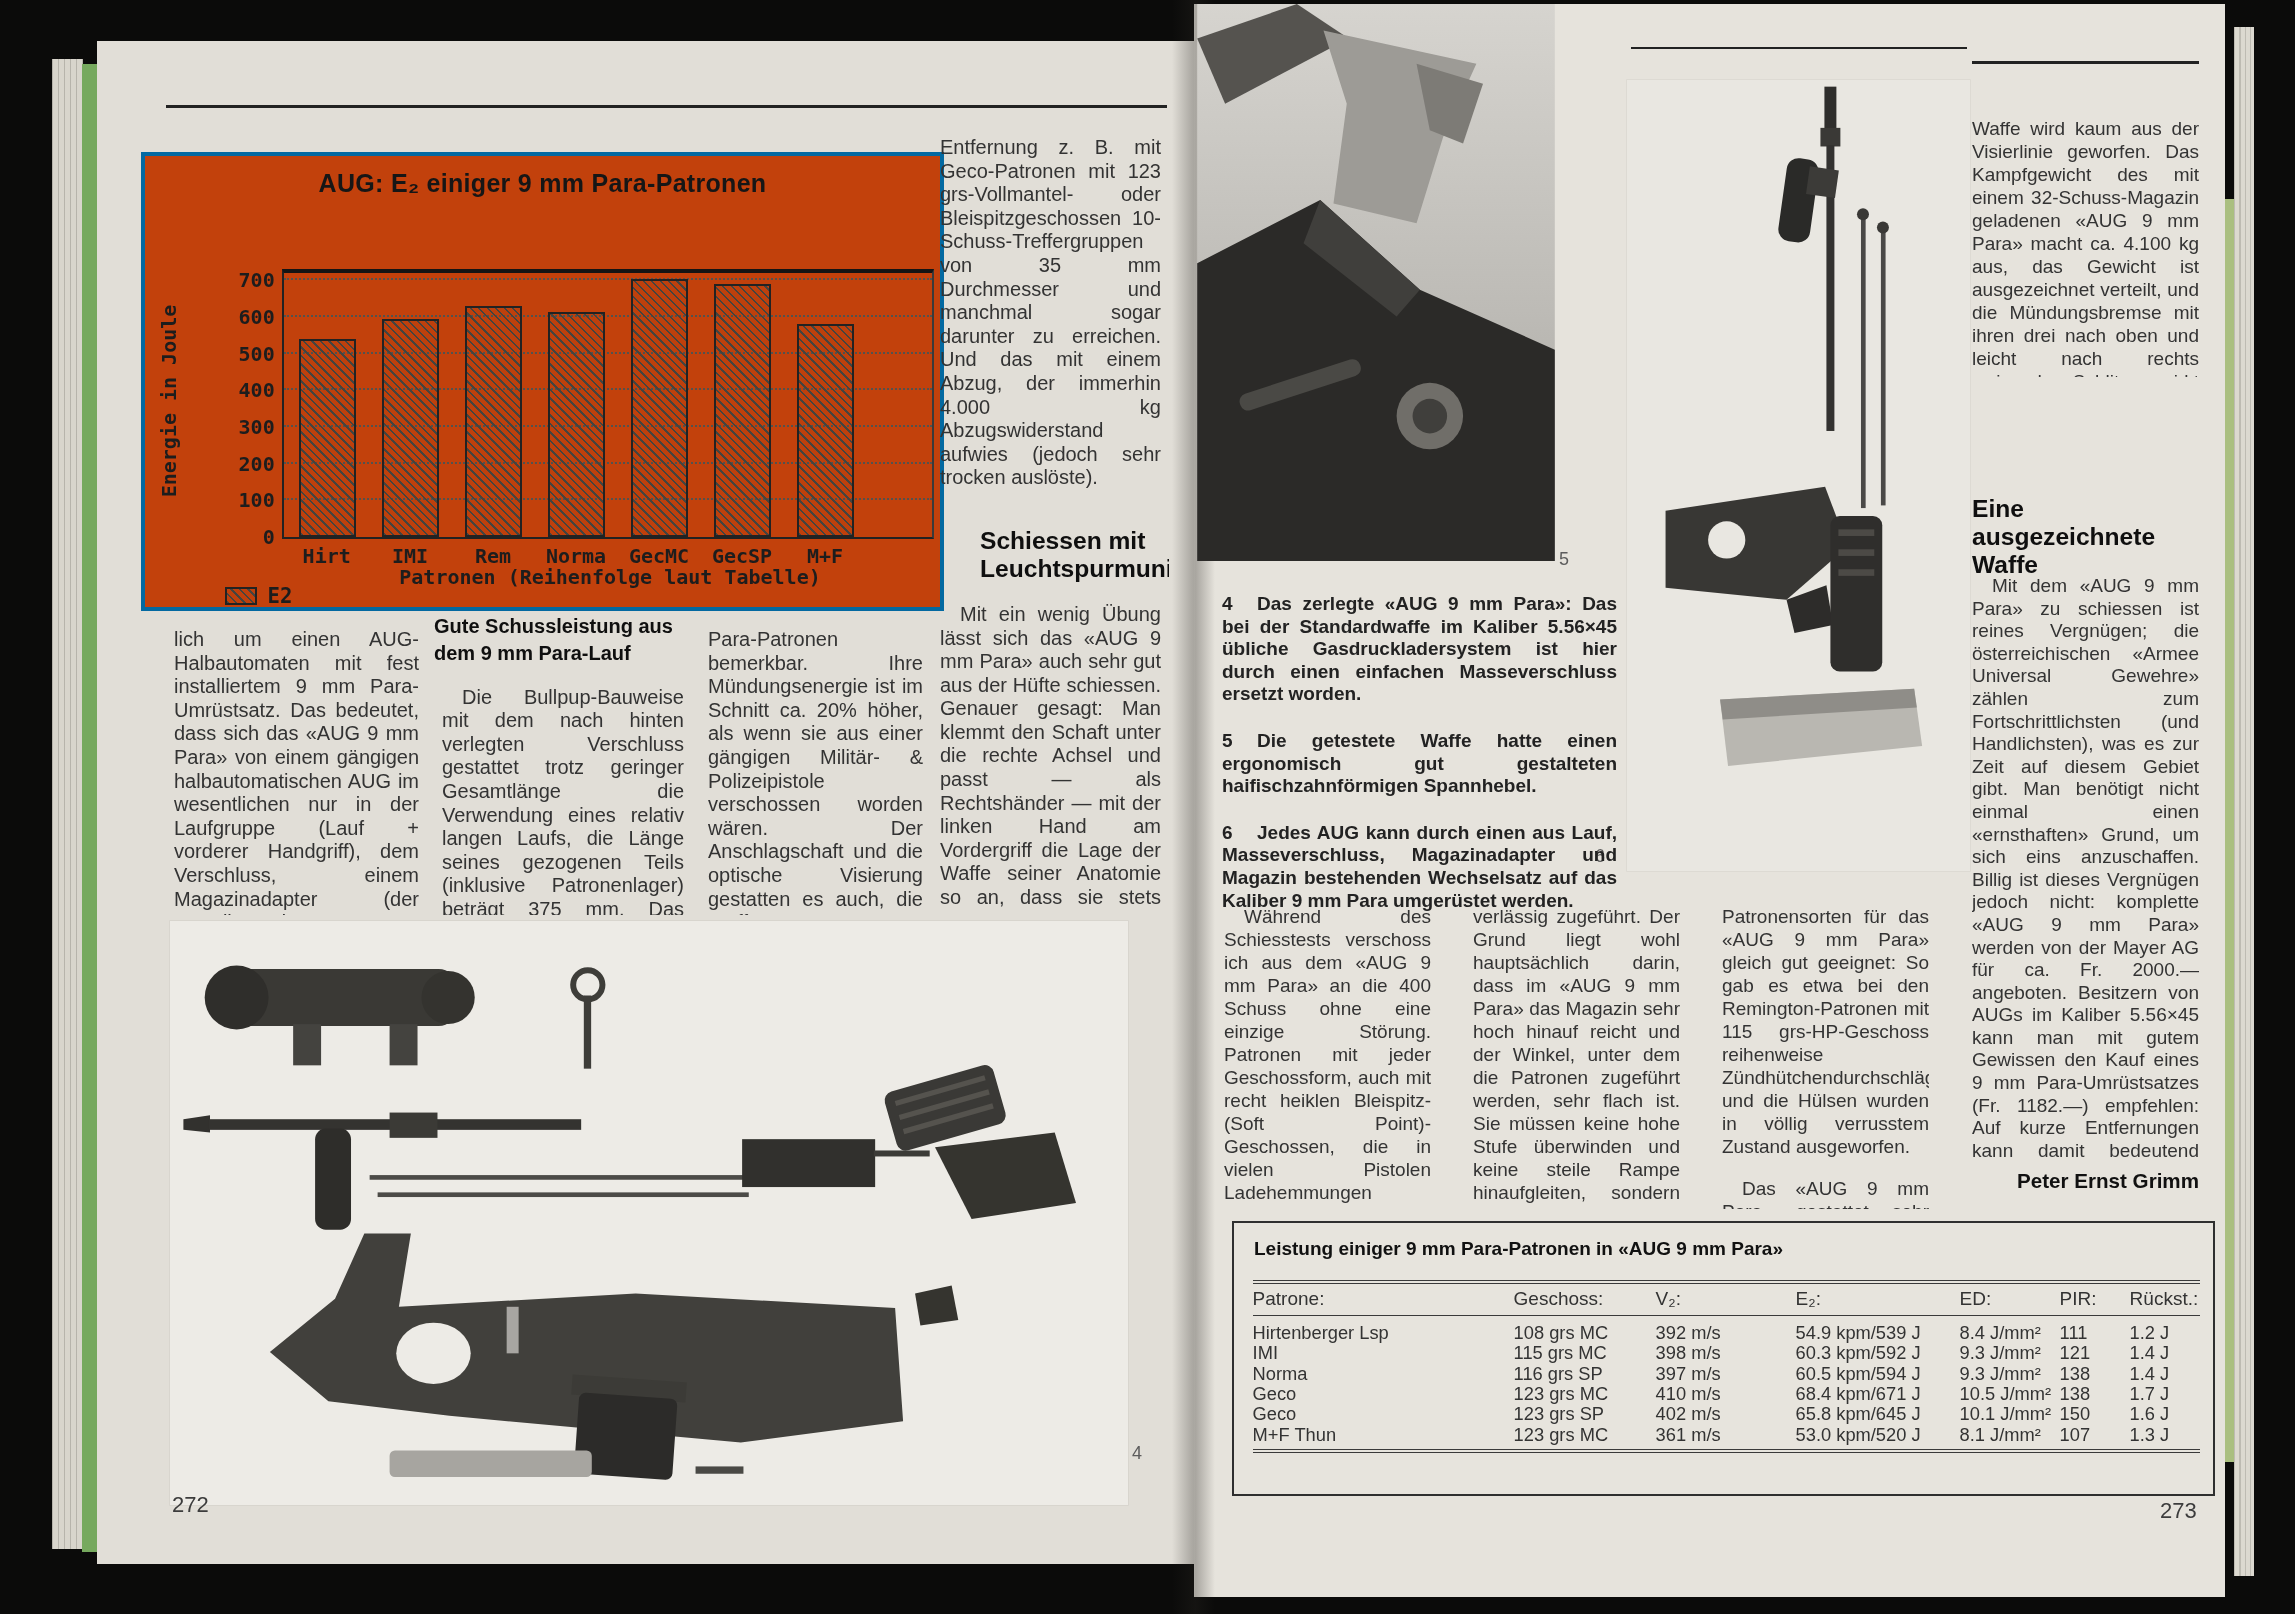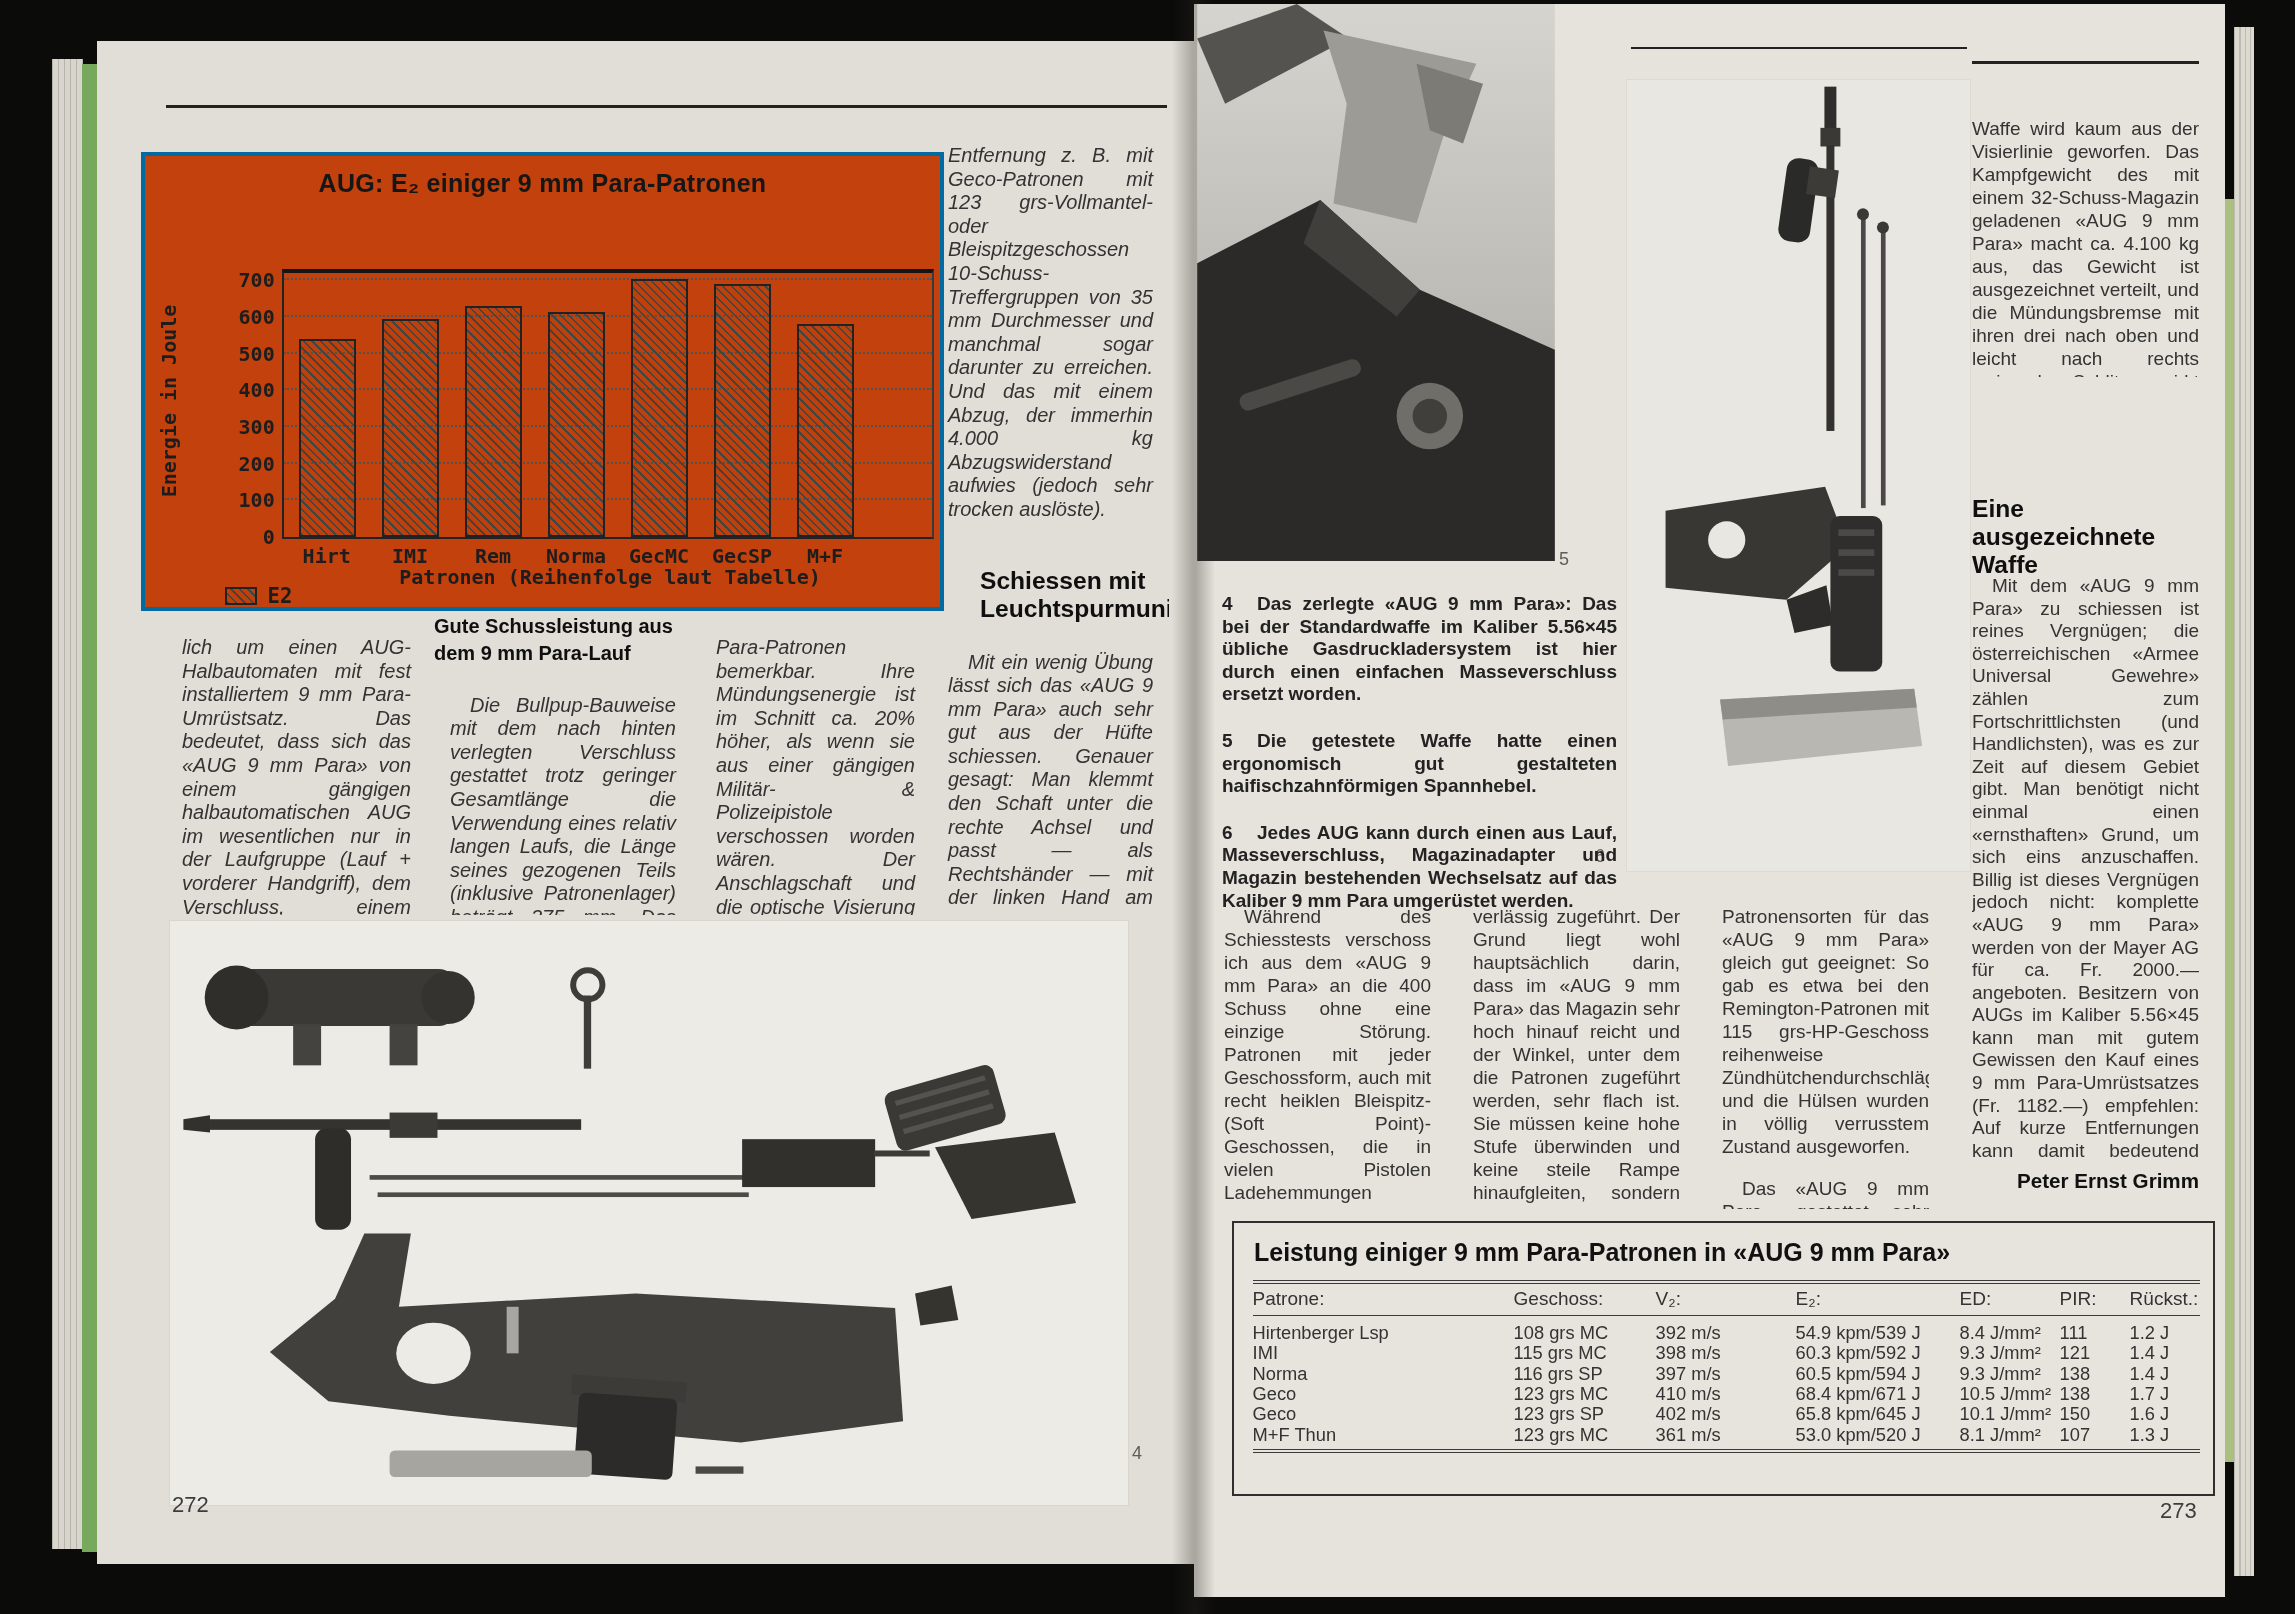--- a/index.html
+++ b/index.html
@@ -32,33 +32,33 @@
     font-family:"DejaVu Sans Mono",monospace;font-weight:bold;font-size:20px;color:#1d1d1d;}
   .ylab{left:12px;top:377px;width:264px;transform:rotate(-90deg);transform-origin:top left;text-align:center;
     font-family:"DejaVu Sans Mono",monospace;font-weight:bold;font-size:20px;color:#1d1d1d;}
   .xlab{left:166px;top:409px;width:598px;text-align:center;font-family:"DejaVu Sans Mono",monospace;font-weight:bold;font-size:20px;color:#1d1d1d;}
   .legend{left:80px;top:428px;display:flex;align-items:center;}
   .swatch{width:32px;height:18.6px;border:2px solid #222;box-sizing:border-box;
     background:repeating-linear-gradient(45deg,#45443f 0px,#45443f 1.7px,rgba(0,0,0,0.02) 1.7px,rgba(0,0,0,0.02) 6px);}
   .legend span{font-family:"DejaVu Sans Mono",monospace;font-weight:bold;font-size:20.6px;color:#1d1d1d;margin-left:10.6px;}
   
   .txt{font-size:20px;line-height:23.6px;color:#333;text-align:justify;overflow:hidden;}
-  .txt p{margin:16px;font-style:italic;}
+  .txt p{margin:8px;}
   .ind{text-indent:20px;}
   .head{font-weight:bold;font-size:24.6px;line-height:28px;color:#0f0f0f;text-align:left;}
   .txtS{font-size:19px;line-height:23px;color:#333;text-align:justify;overflow:hidden;}
   .cap{font-weight:bold;font-size:19px;line-height:22.6px;color:#222;text-align:justify;margin-bottom:24px;}
   .capnum{display:inline-block;width:35px;}
   .pgnum{font-size:22px;color:#3c3c3c;}
   .pholbl{font-size:18px;color:#5d5d5d;}
   .photo{background:#edebe6;box-shadow:0 0 0 0.7px rgba(0,0,0,.06);}
   .author{font-weight:bold;font-size:20.6px;color:#111;text-align:right;}
   
   .tableBox{left:1232px;top:1221px;width:983px;height:275px;border:2px solid #2f2f2f;box-sizing:border-box;background:#e7e4dd;}
-  .tableTitle{left:20px;top:14.6px;font-weight:bold;font-size:25px;color:#111;}
+  .tableTitle{left:20px;top:14.6px;font-weight:bold;font-size:19px;color:#111;}
   table.perf{position:absolute;left:18.6px;top:57px;width:946px;border-collapse:collapse;table-layout:fixed;}
   table.perf th{font-weight:normal;font-size:19px;color:#333;text-align:left;padding:4px 0 5.3px 0;
     border-top:4px double #3a3a3a;border-bottom:1.3px solid #3a3a3a;}
   table.perf td{font-size:18.3px;line-height:19px;color:#333;text-align:left;padding:0.7px 0;}
   table.perf tr.last td{border-bottom:4px double #3a3a3a;padding-bottom:5.3px;}
   table.perf tr.first td{padding-top:6.6px;}
 </style>
 </head>
 <body>
 

